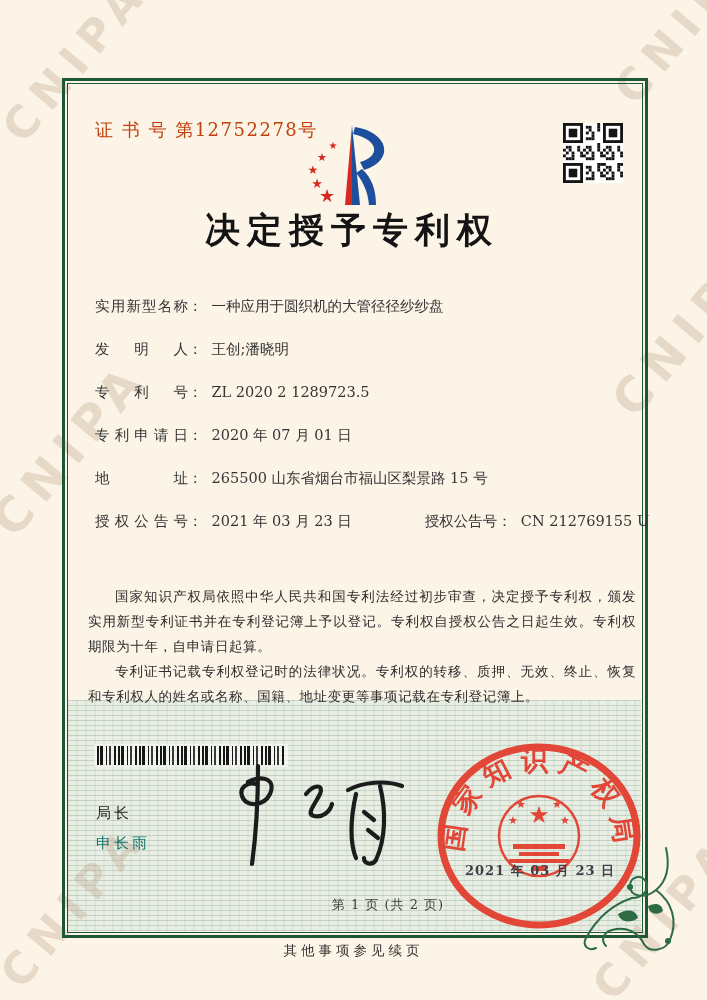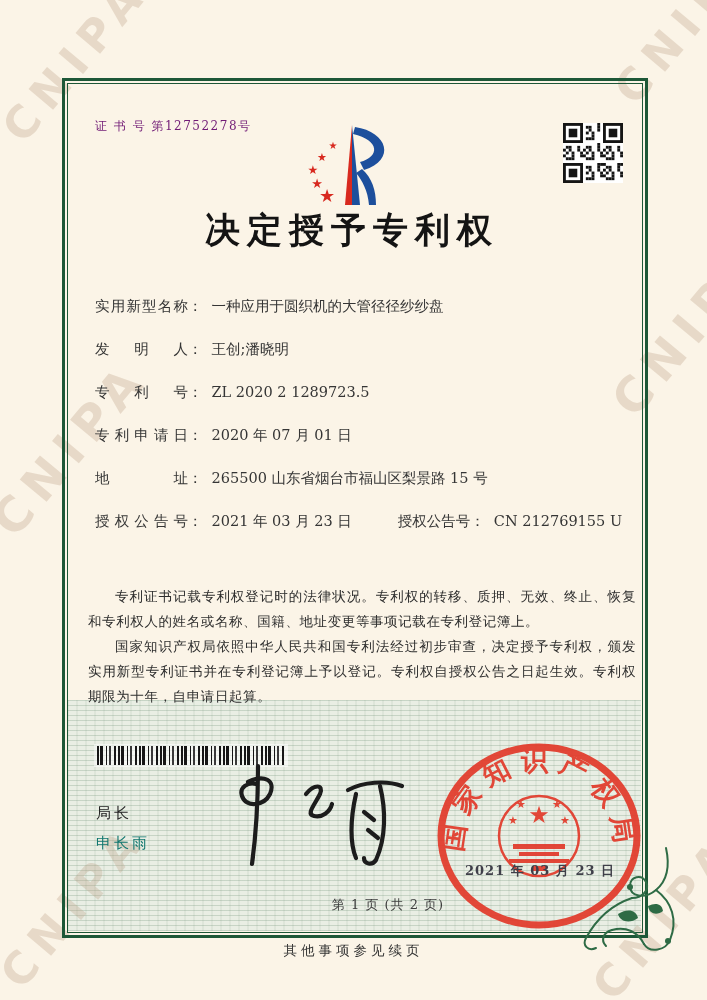--- a/index.html
+++ b/index.html
@@ -14,30 +14,30 @@
   .wm{position:absolute;z-index:1;font-family:"DejaVu Sans","Liberation Sans",sans-serif;
       font-weight:bold;font-size:44px;letter-spacing:10px;color:rgba(186,156,128,.30);
       transform:rotate(-50deg);white-space:nowrap;}
   .wm1{left:-24px;top:34px;} .wm2{left:588px;top:-4px;} .wm3{left:584px;top:300px;font-size:48px;}
   .wm4{left:-36px;top:420px;font-size:48px;} .wm5{left:-26px;top:880px;} .wm6{left:566px;top:892px;}
   
   .frame{position:absolute;left:62px;top:78px;width:580px;height:854px;z-index:2;
          border:3px solid #1d5737;}
   .frame-inner{position:absolute;left:2px;top:2px;right:2px;bottom:2px;border:1px solid #1d5737;}
   .z3{z-index:3;}
-  .cert-no{position:absolute;left:95px;top:118px;font-size:12px;letter-spacing:1.5px;color:#701a75;}
+  .cert-no{position:absolute;left:95px;top:118px;font-size:18px;letter-spacing:1.5px;color:#c2410c;}
   .logo{position:absolute;left:296px;top:112px;width:108px;height:97px;}
   .qr{position:absolute;left:563px;top:123px;width:60px;height:60px;}
   .title{position:absolute;left:62px;top:207px;width:580px;text-align:center;
          font-size:35px;font-weight:bold;letter-spacing:7px;color:#141414;}
   .fields{position:absolute;left:95px;top:296px;width:530px;font-size:14.5px;color:#353535;}
   .row{line-height:21px;margin-bottom:22px;white-space:nowrap;}
   .flabel{display:inline-block;width:93px;text-align:justify;text-align-last:justify;}
   .colon{margin-right:9px;}
-  .pair2{margin-left:46px;}
+  .pair2{margin-left:73px;}
   .paras{position:absolute;left:88px;top:584px;width:548px;font-size:13.5px;line-height:25px;
          color:#2e2e2e;letter-spacing:.6px;text-align:justify;}
   .paras p{margin:0;text-indent:2em;}
   .barcode{position:absolute;left:94px;top:744px;width:194px;height:23px;z-index:3;
          background:rgba(255,255,255,.55);padding:0;}
   .bars{position:absolute;left:3px;top:2px;right:3px;bottom:2px;
          background:repeating-linear-gradient(90deg,#161616 0 2px,transparent 2px 3px,
            #161616 3px 6px,transparent 6px 9px,#161616 9px 10px,transparent 10px 12px,
            #3a3a3a 12px 14px,transparent 14px 17px,#161616 17px 19px,transparent 19px 21px);}
   .sig-title{position:absolute;left:96px;top:804px;font-size:15px;color:#222;letter-spacing:3px;}
@@ -211,22 +211,22 @@
     </div>
     <div class="row">
       <span class="flabel">地址</span><span class="colon">：</span><span class="fvalue">265500 山东省烟台市福山区梨景路 15 号</span>
     </div>
     <div class="row">
       <span class="flabel">授权公告号</span><span class="colon">：</span><span class="fvalue">2021 年 03 月 23 日</span><span class="pair2"><span>授权公告号</span><span class="colon">：</span><span class="fvalue">CN 212769155 U</span></span>
     </div>
   </div>
 
   <div class="paras z3">
+    <p>国家知识产权局依照中华人民共和国专利法经过初步审查，决定授予专利权，颁发实用新型专利证书并在专利登记簿上予以登记。专利权自授权公告之日起生效。专利权期限为十年，自申请日起算。</p>
     <p>专利证书记载专利权登记时的法律状况。专利权的转移、质押、无效、终止、恢复和专利权人的姓名或名称、国籍、地址变更等事项记载在专利登记簿上。</p>
-    <p>国家知识产权局依照中华人民共和国专利法经过初步审查，决定授予专利权，颁发实用新型专利证书并在专利登记簿上予以登记。专利权自授权公告之日起生效。专利权期限为十年，自申请日起算。</p>
   </div>
 
   <div class="barcode">
       <div class="bars"></div>
     </div>
 
   <div class="sig-title z3">局长</div>
   <div class="sig-name z3">申长雨</div>
 
   <svg class="signature" viewBox="0 0 195 108">

